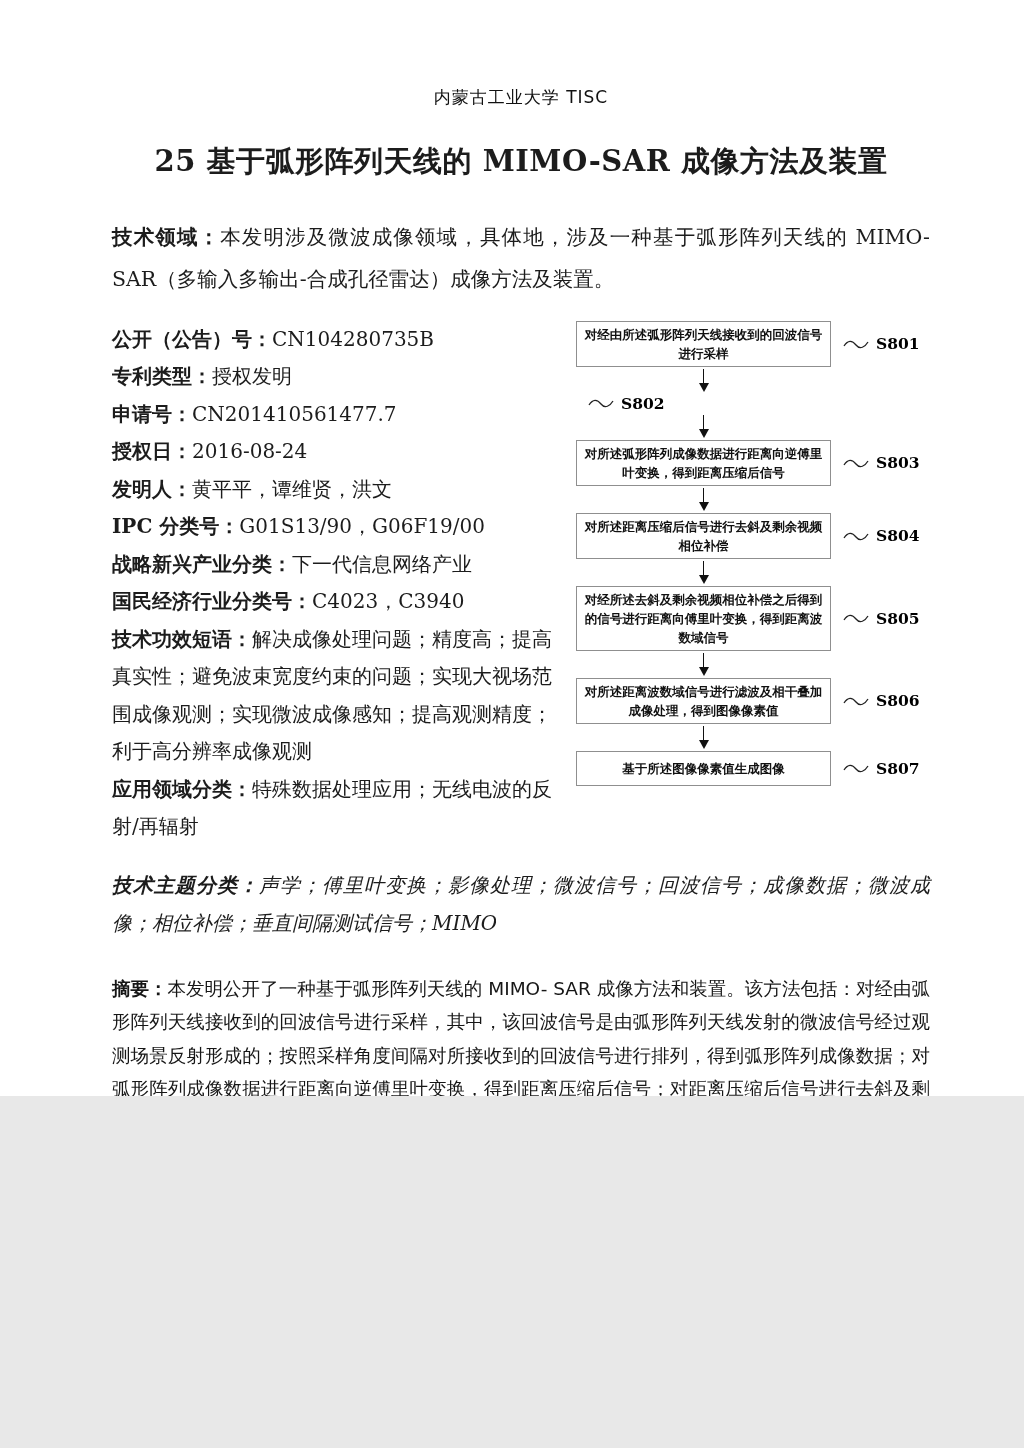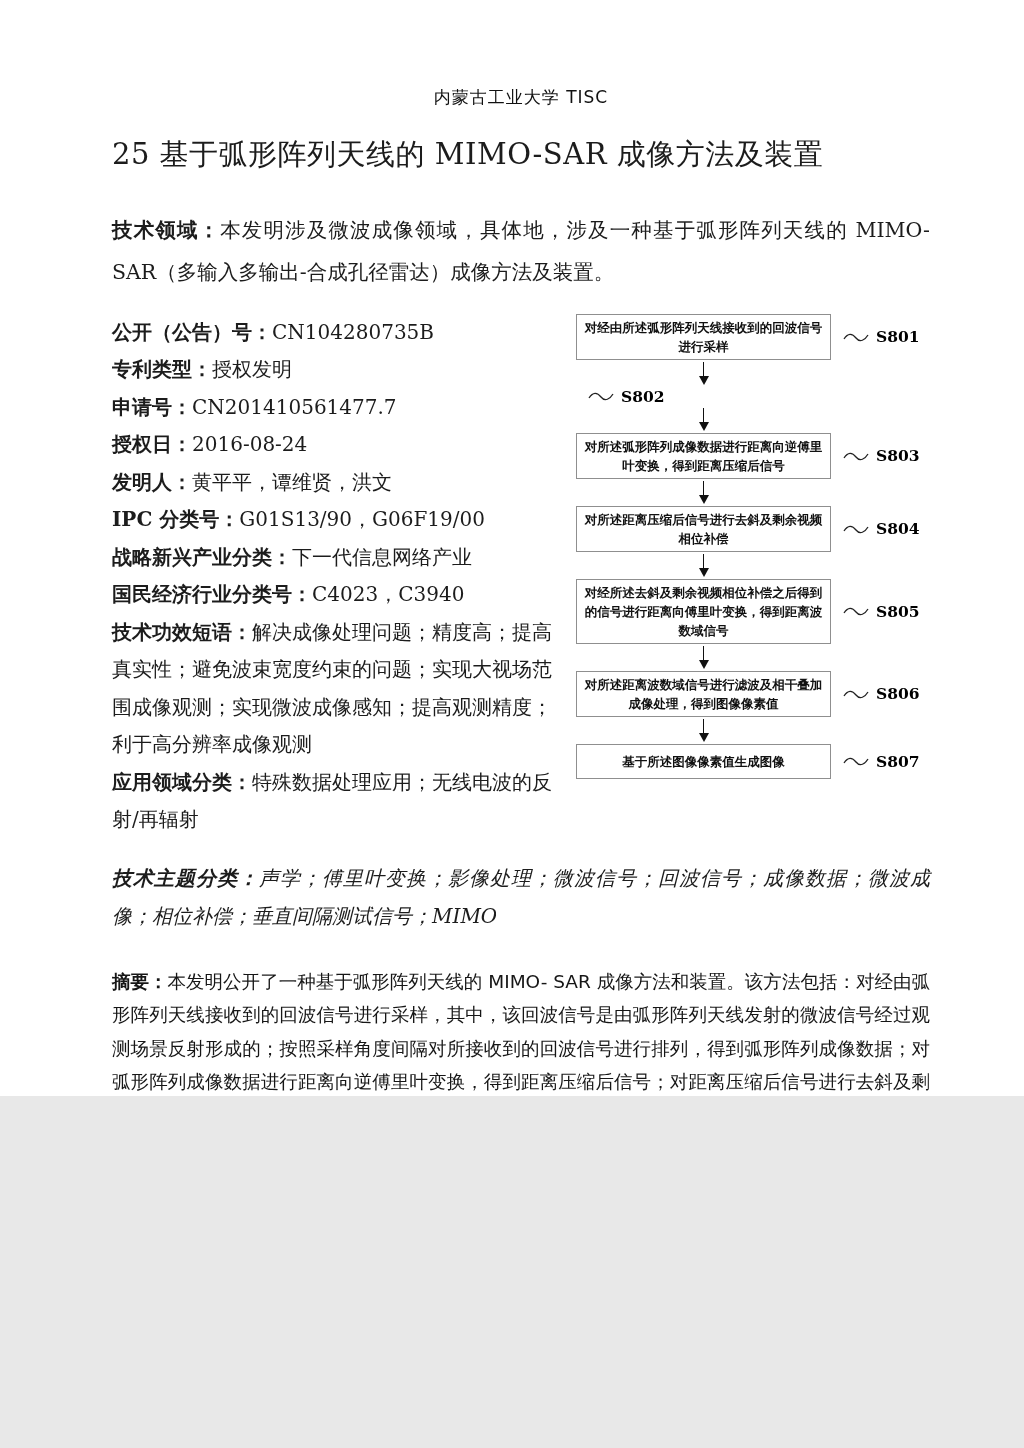--- a/index.html
+++ b/index.html
@@ -18,23 +18,24 @@
 
   .doc-header {
     padding-top: 86px;
     text-align: center;
     font-family: "DejaVu Sans", "Liberation Sans", sans-serif;
     font-size: 17px;
     letter-spacing: 1px;
     color: #111;
   }
   .doc-title {
-    margin-top: 26px;
+    margin-top: 33px;
+    text-align: center;
     font-size: 29px;
-    font-weight: normal;
+    font-weight: bold;
     letter-spacing: 0.5px;
   }
   .para { text-align: justify; }
   .tech-field {
     margin-top: 34px;
     font-size: 20.5px;
     line-height: 42px;
   }
   .label-bold { font-weight: bold; }
 

